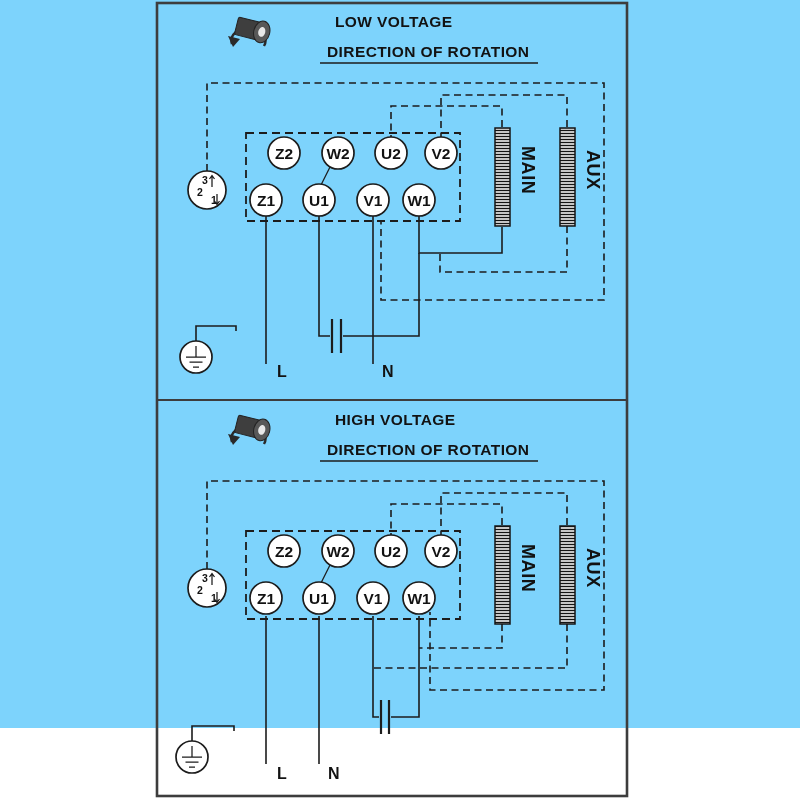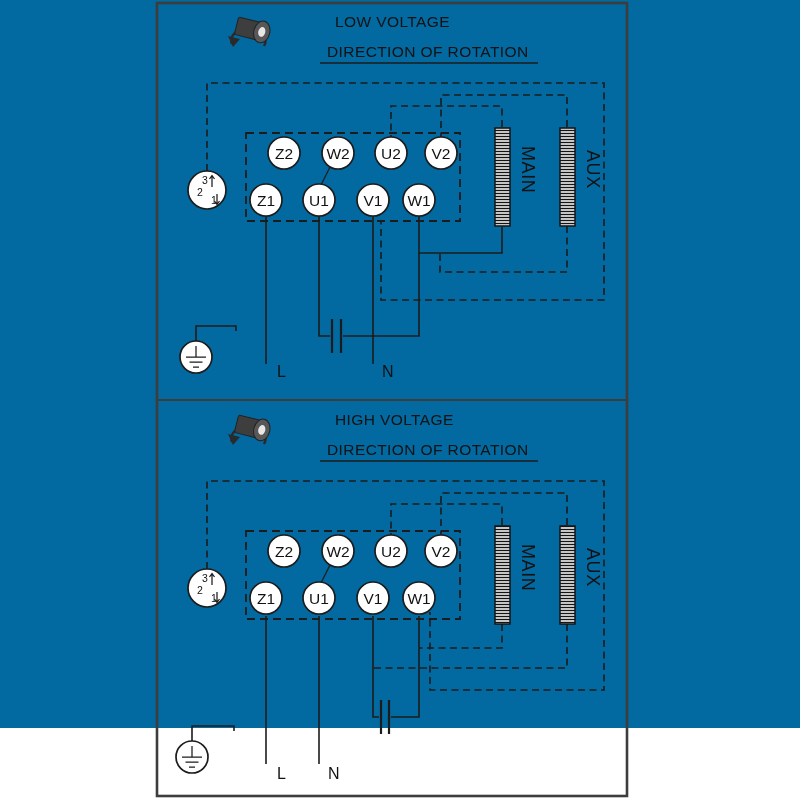--- a/index.html
+++ b/index.html
@@ -1,17 +1,17 @@
 <!DOCTYPE html>
 <html><head>
 <meta charset="utf-8">
 <style>
   html,body{margin:0;padding:0;background:#ffffff;}
   body{width:800px;height:800px;overflow:hidden;font-family:"Liberation Sans",sans-serif;}
-  #stage{position:relative;width:800px;height:728px;background:#0369a1;}
+  #stage{position:relative;width:800px;height:728px;background:#7dd3fc;font-weight:bold;}
   svg text{fill:#121212;font-family:"Liberation Sans",sans-serif;}
   .wire{fill:none;stroke:#1c1c1c;stroke-width:1.6;}
   .dashed{stroke-dasharray:7 4.5;}
   .thin{stroke-width:1.25;}
   .plate{fill:none;stroke:#1c1c1c;stroke-width:2.2;}
   .tcirc{fill:#ffffff;stroke:#1c1c1c;stroke-width:1.7;}
   .tlabel{font-size:15.5px;text-anchor:middle;}
   .title{font-size:15.5px;letter-spacing:.4px;}
   .wlabel{font-size:18px;letter-spacing:.6px;}
   .lnlabel{font-size:16px;}

